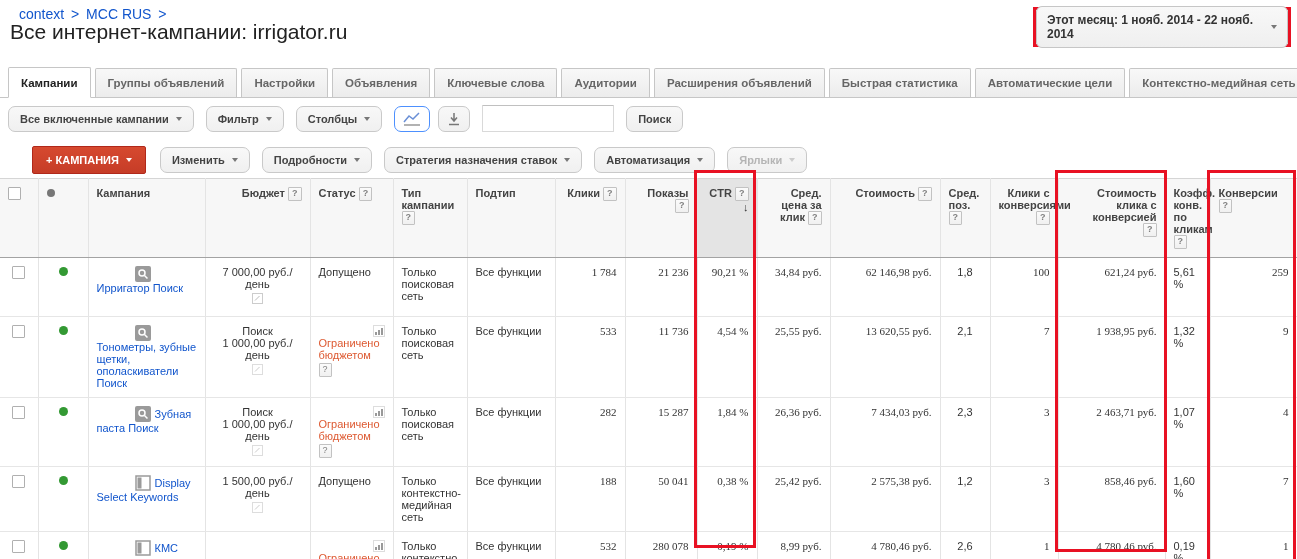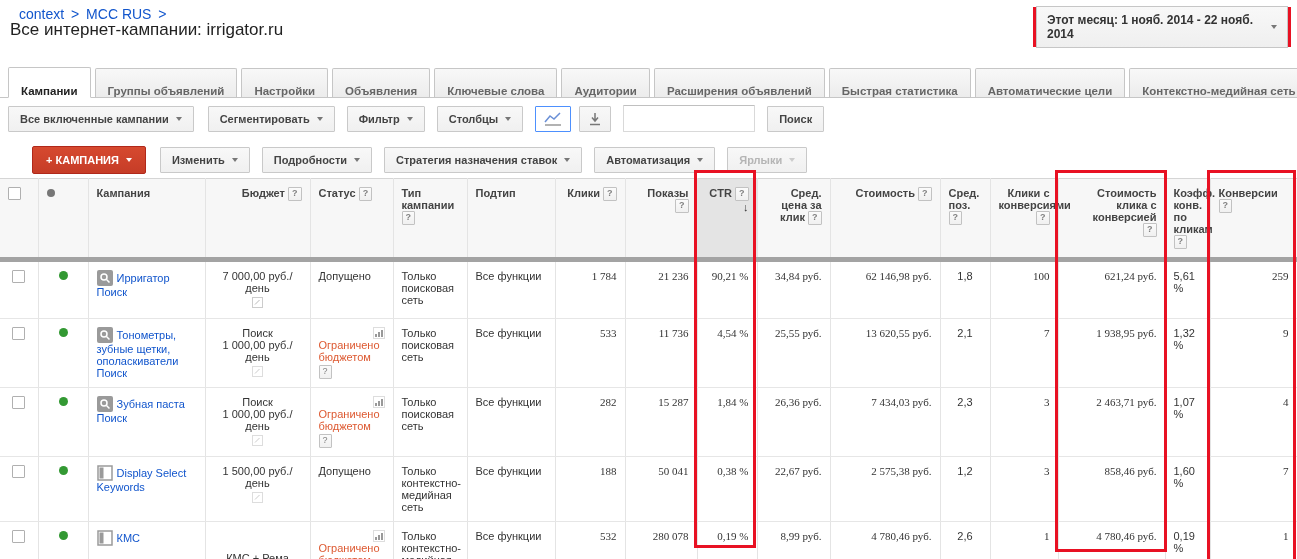--- a/index.html
+++ b/index.html
@@ -7,53 +7,53 @@
   body {
     position:relative; overflow:hidden; background:#fff;
     font-family:"Liberation Sans","DejaVu Sans",sans-serif; color:#333;
   }
   a { text-decoration:none; }
 
   
   .breadcrumb { position:absolute; top:6px; left:19px; font-size:14px; }
   .breadcrumb a { color:#1155cc; }
   .breadcrumb .sep { color:#1155cc; margin:0 3px; }
-  .page-title { position:absolute; top:20px; left:10px; font-size:17px; color:#222; font-weight:normal;text-align:center; }
+  .page-title { position:absolute; top:20px; left:10px; font-size:21px; color:#222; font-weight:normal;text-align:center; }
 
   .date-box {
     position:absolute; top:7px; left:1033px; width:258px; height:40px;
     border:3px solid #e81123; display:flex; align-items:center; justify-content:center;
   }
   .date-btn {
     display:inline-flex; align-items:center; gap:8px;
-    background:linear-gradient(#f8f8f8,#efefef); border:1px solid #c6c6c6; border-radius:0;
+    background:linear-gradient(#f8f8f8,#efefef); border:1px solid #c6c6c6; border-radius:6px;
     padding:6px 10px; font-size:12px; font-weight:bold; color:#333; cursor:pointer;
   }
 
   
   .tabbar {
     position:absolute; top:66px; left:0; width:1297px; height:32px;
     border-bottom:1px solid #c6c6c6; display:flex; align-items:flex-end; padding-left:8px;
   }
   .tab {
-    display:inline-flex; align-items:flex-end; height:29px; padding:0 12px; margin-right:4px;
+    display:inline-flex; align-items:center; height:29px; padding:0 12px; margin-right:4px;
     background:linear-gradient(#f8f8f8,#ececec); border:1px solid #c6c6c6; border-bottom:none;
     border-radius:2px 2px 0 0; font-size:11.5px; font-weight:bold; color:#666; cursor:pointer;
     white-space:nowrap;
   }
   .tab.active {
     background:#fff; color:#222; height:31px; margin-bottom:-1px; border-bottom:1px solid #fff;
   }
 
   
   .toolbar1 { position:absolute; top:105px; left:8px; display:flex; align-items:center; }
   .toolbar2 { position:absolute; top:146px; left:8px; display:flex; align-items:center;padding-left:24px; }
   .btn {
     display:inline-flex; align-items:center; gap:7px;
-    background:linear-gradient(#f8f8f8,#f0f0f0); border:1px solid #c9c9c9; border-radius:1px;
+    background:linear-gradient(#f8f8f8,#f0f0f0); border:1px solid #c9c9c9; border-radius:7px;
     padding:6px 11px; font-size:11px; font-weight:bold; color:#444; cursor:pointer; white-space:nowrap;
   }
   .btn.icon-btn { padding:5px 8px; }
   .btn.chart-active { border:1px solid #4d90fe; background:#fff; }
   .btn.disabled { color:#b5b5b5; cursor:default; }
   .btn-red {
     display:inline-flex; align-items:center; gap:7px;
     background:linear-gradient(#d6492f,#c63c27); border:1px solid #b0281a; border-radius:2px;
     padding:7px 13px; font-size:11px; font-weight:bold; color:#fff; cursor:pointer; white-space:nowrap;
   }
@@ -62,39 +62,39 @@
   .btn.disabled .caret { border-top-color:#ccc; }
   .g14 { margin-left:14px; } .g12 { margin-left:12px; } .g8 { margin-left:8px; }
   .search-input {
     margin-left:12px; width:132px; height:27px; border:1px solid #d9d9d9; border-top-color:#c0c0c0;
     border-radius:1px; font-size:12px; padding:0 6px; outline:none;
   }
 
   
   .grid { position:absolute; top:178px; left:0; width:1297px; border-collapse:collapse; table-layout:fixed; font-size:11px; }
   .grid th, .grid td { vertical-align:top; border-right:1px solid #e4e4e4; padding:8px 8px; }
-  .grid thead th { background:#f7f7f7; border-bottom:5px solid #a3a3a3; border-top:1px solid #d5d5d5; font-weight:bold; color:#444; text-align:left; height:71px; }
+  .grid thead th { background:#f7f7f7; border-bottom:1px solid #a3a3a3; border-top:1px solid #d5d5d5; font-weight:bold; color:#444; text-align:left; height:71px; }
   .grid thead th.sorted { background:#e4e4e4; }
   .grid tbody td { border-bottom:1px solid #e6e6e6; background:#fff; }
   .r1 { height:59px; } .r2 { height:69px; } .r3 { height:65px; } .r4 { height:65px; } .r5 { height:70px; }
   .num { text-align:right; white-space:nowrap;font-family:Liberation Serif, serif; }
   .th-right { text-align:right !important; }
   .c-pos { text-align:center; }
   .help {
     display:inline-block; border:1px solid #c2c2c2; background:linear-gradient(#fbfbfb,#f0f0f0);
     color:#808080; font-size:9px; line-height:9px; padding:1px 3px 2px; border-radius:1px; cursor:pointer;
     vertical-align:1px;
   }
   .sort-arrow { font-size:11px; color:#333; margin-left:3px; cursor:pointer; }
   .cb { display:inline-block; width:13px; height:13px; border:1px solid #b0b0b0; border-radius:1px; background:#fff; cursor:pointer; }
   .dot { display:inline-block; width:9px; height:9px; border-radius:50%; }
   .dot-green { background:#339933; }
   .dot-gray { background:#777; width:8px; height:8px; }
   .cell-center { text-align:center; }
-  .camp-link { color:#1155cc; cursor:pointer; }
+  .camp-link { color:#1155cc; cursor:pointer;margin-left:38px; }
   .camp-icon { display:inline-block; vertical-align:-4px; margin-right:4px; }
   .budget-cell { text-align:center; }
   .mini-icon { display:inline-block; margin-top:3px; }
   .limited-bars { text-align:right; line-height:8px; }
   .limited-text { color:#dd5931; cursor:pointer; }
   .status-help { margin-top:2px; display:inline-block; }
 
   
   .anno { position:absolute; border:3px solid #e81123; pointer-events:none; }
   .anno-ctr  { left:694px; top:170px; width:62px;  height:378px; }
@@ -149,24 +149,20 @@
     </div>
   <div class="tab">
       <span>Контекстно-медийная сеть</span>
     </div>
 
 </div>
 
 <div class="toolbar1">
   <div class="btn">
     <span>Все включенные кампании</span>
-      <span class="caret"></span>
-  </div>
-  <div class="btn g14">
-    <span>Сегментировать</span>
       <span class="caret"></span>
   </div>
   <div class="btn g12">
     <span>Фильтр</span>
       <span class="caret"></span>
   </div>
   <div class="btn g12">
     <span>Столбцы</span>
       <span class="caret"></span>
   </div>
@@ -359,21 +355,21 @@
       <td class="budget-cell"><div></div><div>1 500,00 руб./день</div><svg class="mini-icon" width="11" height="11">
             <rect x="0.5" y="0.5" width="10" height="10" fill="#fff" stroke="#ddd"></rect>
             <path d="M3 7.5 L7.5 3" stroke="#ccc" fill="none"></path>
           </svg></td>
       <td><span>Допущено</span></td>
       <td><span>Только контекстно-медийная сеть</span></td>
       <td><span>Все функции</span></td>
       <td class="num">188</td>
       <td class="num">50 041</td>
       <td class="num">0,38 %</td>
-      <td class="num">22,67 руб.</td>
+      <td class="num">25,42 руб.</td>
       <td class="num">2 575,38 руб.</td>
       <td class="c-pos">1,2</td>
       <td class="num">3</td>
       <td class="num">858,46 руб.</td>
       <td>1,60 %</td>
       <td class="num">7</td>
     </tr>
 
     <tr class="r5">
       <td class="cell-center"><span class="cb"></span></td>

